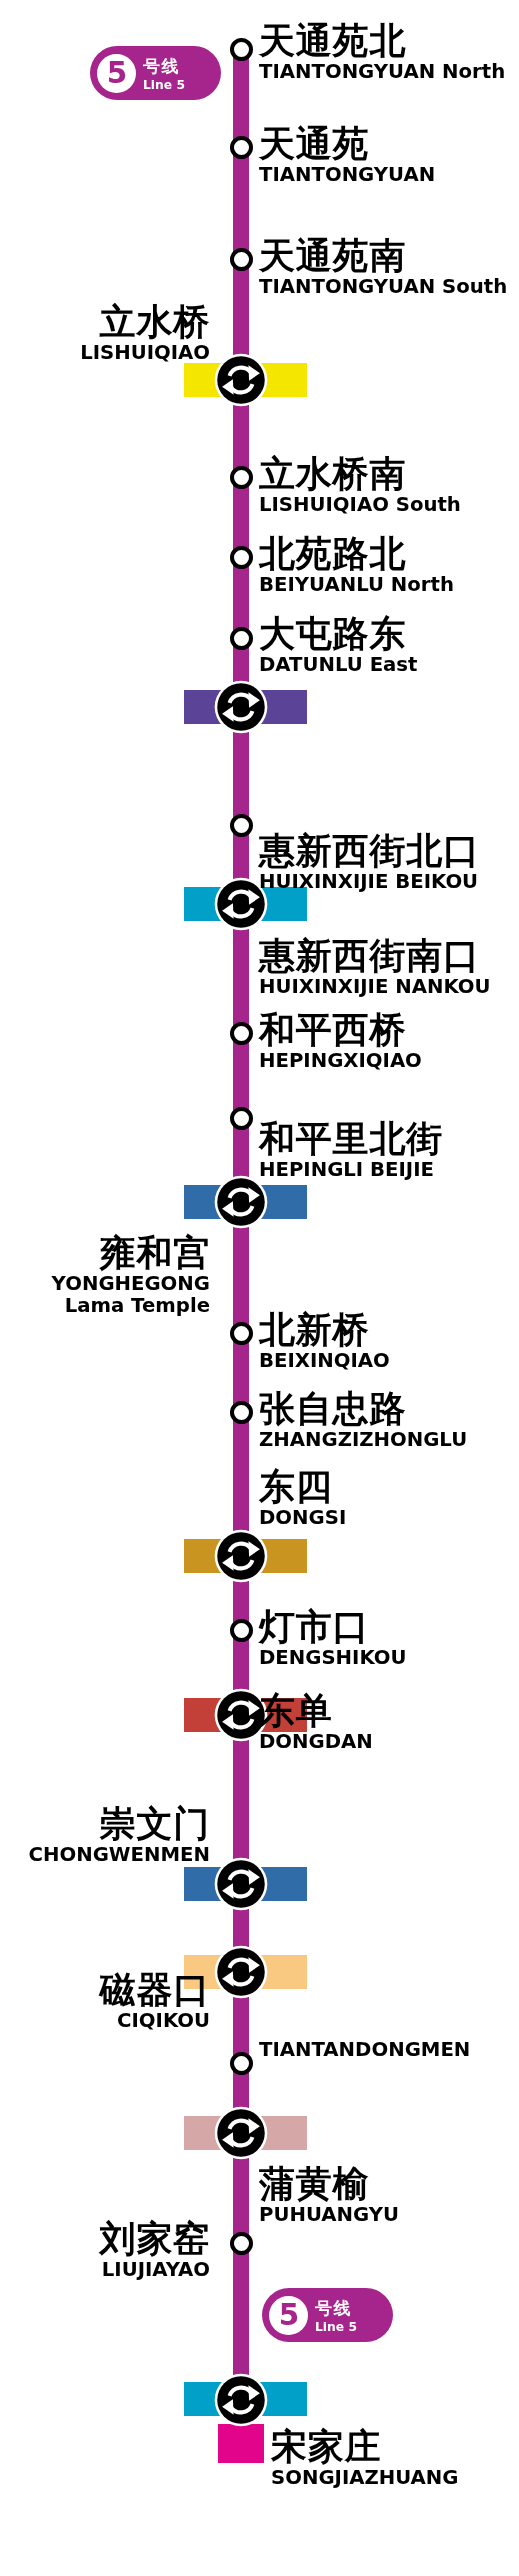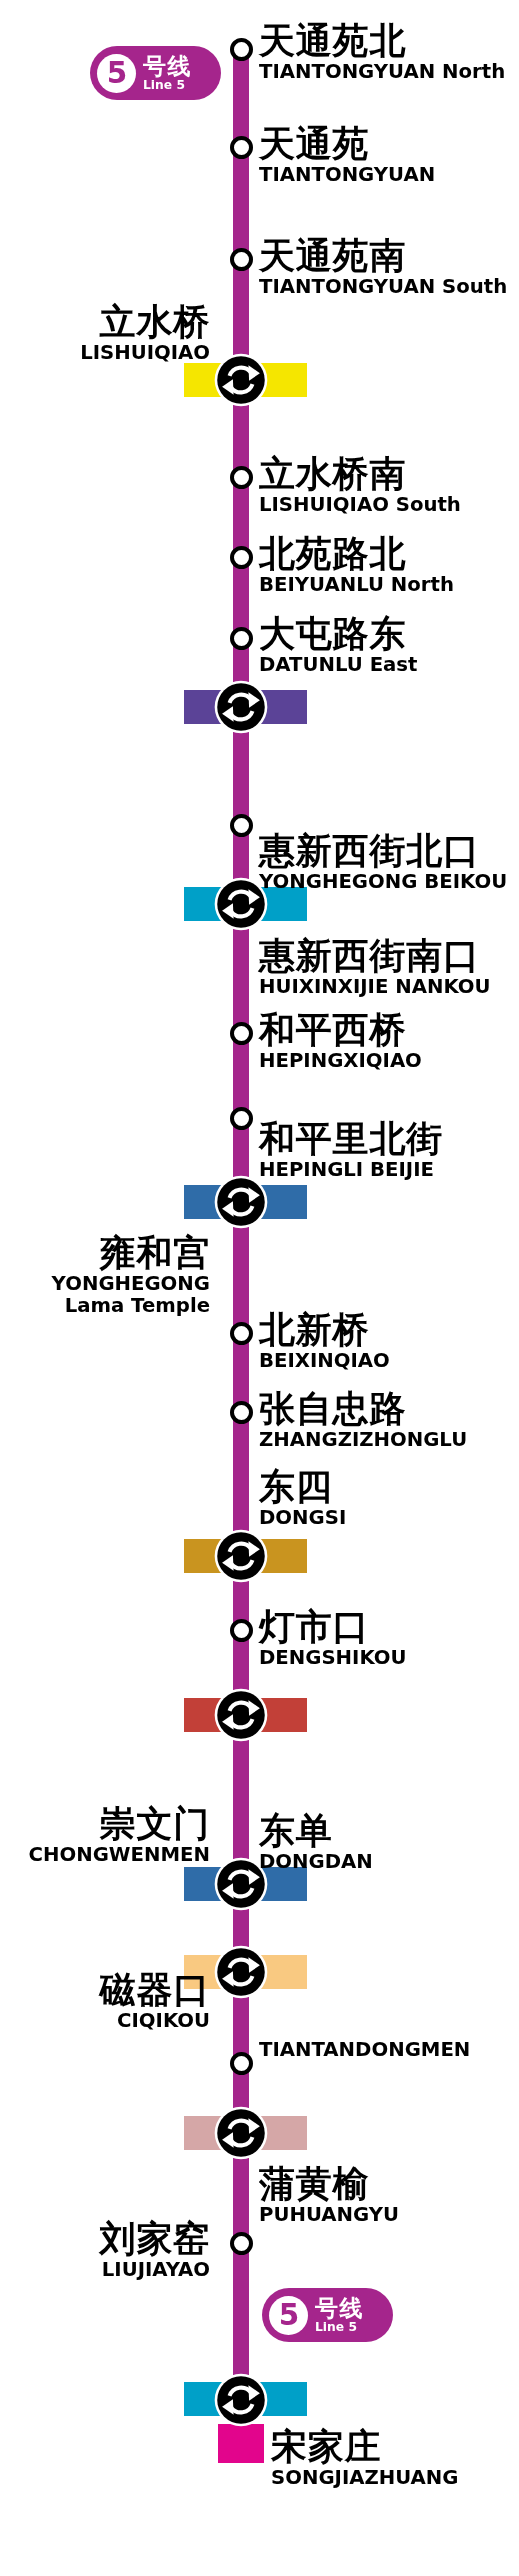--- a/index.html
+++ b/index.html
@@ -14,21 +14,21 @@
   .ticon svg{display:block;width:54px;height:54px;}
   .lbl-r{position:absolute;left:259px;white-space:nowrap;}
   .lbl-l{position:absolute;right:310px;text-align:right;white-space:nowrap;}
   .zh{font-size:36px;font-weight:700;color:#000;line-height:41px;letter-spacing:0.8px;}
   .en{font-size:19.7px;font-weight:700;color:#000;line-height:22px;}
   .badge{position:absolute;width:131px;height:54px;border-radius:27px;display:flex;
        align-items:center;padding-left:7.4px;box-sizing:border-box;}
   .badge-circle{width:39px;height:39px;border-radius:50%;background:#fff;display:flex;
        align-items:center;justify-content:center;font-size:29.5px;font-weight:700;flex:0 0 auto;}
   .badge-texts{margin-left:6.6px;color:#fff;}
-  .badge-zh{font-size:23px;font-weight:700;line-height:25.4px;letter-spacing:1.6px;}
+  .badge-zh{font-size:17px;font-weight:700;line-height:25.4px;letter-spacing:1.6px;}
   .badge-en{font-size:12.3px;font-weight:700;line-height:13px;}
 </style>
 </head>
 <body>
 
 <div class="map">
 
   <div class="track" style="background-color: rgb(165, 37, 140);"></div>
   <div class="terminus" style="background-color: rgb(226, 5, 140);"></div>
 
@@ -215,21 +215,21 @@
     <div class="lbl-r" style="top:613px">
       <div class="zh">大屯路东</div>
       <div class="en">DATUNLU East</div>
     </div>
   </div>
 
   <div>
     <div class="st-circle" style="top:814px"></div>
     <div class="lbl-r" style="top:830px">
       <div class="zh">惠新西街北口</div>
-      <div class="en">YONGHEGONG BEIKOU</div>
+      <div class="en">HUIXINXIJIE BEIKOU</div>
     </div>
   </div>
 
   <div>
     <div class="lbl-r" style="top:935px">
       <div class="zh">惠新西街南口</div>
       <div class="en">HUIXINXIJIE NANKOU</div>
     </div>
   </div>
 
@@ -282,21 +282,21 @@
 
   <div>
     <div class="st-circle" style="top:1619px"></div>
     <div class="lbl-r" style="top:1606px">
       <div class="zh">灯市口</div>
       <div class="en">DENGSHIKOU</div>
     </div>
   </div>
 
   <div>
-    <div class="lbl-r" style="top:1810px">
+    <div class="lbl-r" style="top:1690px">
       <div class="zh">东单</div>
       <div class="en">DONGDAN</div>
     </div>
   </div>
 
   <div>
     <div class="lbl-l" style="top:1803px">
       <div class="zh">崇文门</div>
       <div class="en">CHONGWENMEN</div>
     </div>

